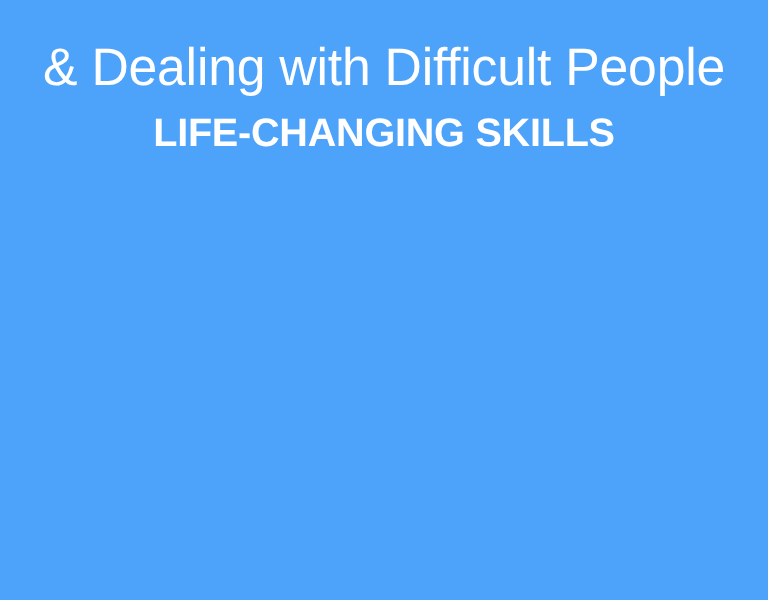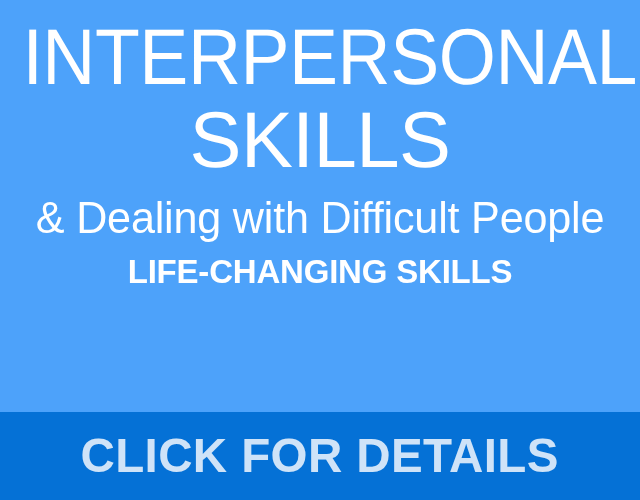--- a/index.html
+++ b/index.html
@@ -138,29 +138,22 @@
     transform: scaleX(0.99);
   }
 </style>
 </head>
 <body>
 
 <div id="ad-banner">
 
   <div class="content-area">
 
-    <div class="headline-block">
-      <span class="headline line-1">INTERPERSONAL</span>
-      <span class="headline line-2">SKILLS</span>
-    </div>
 
     <span class="subheadline">&amp; Dealing with Difficult People</span>
 
 
     <span class="impact-line">LIFE-CHANGING SKILLS</span>
 
   </div>
 
-  <div class="cta-bar">
-    <span class="cta-label">CLICK FOR DETAILS</span>
-  </div>
 
 </div>
 
 </body></html>

